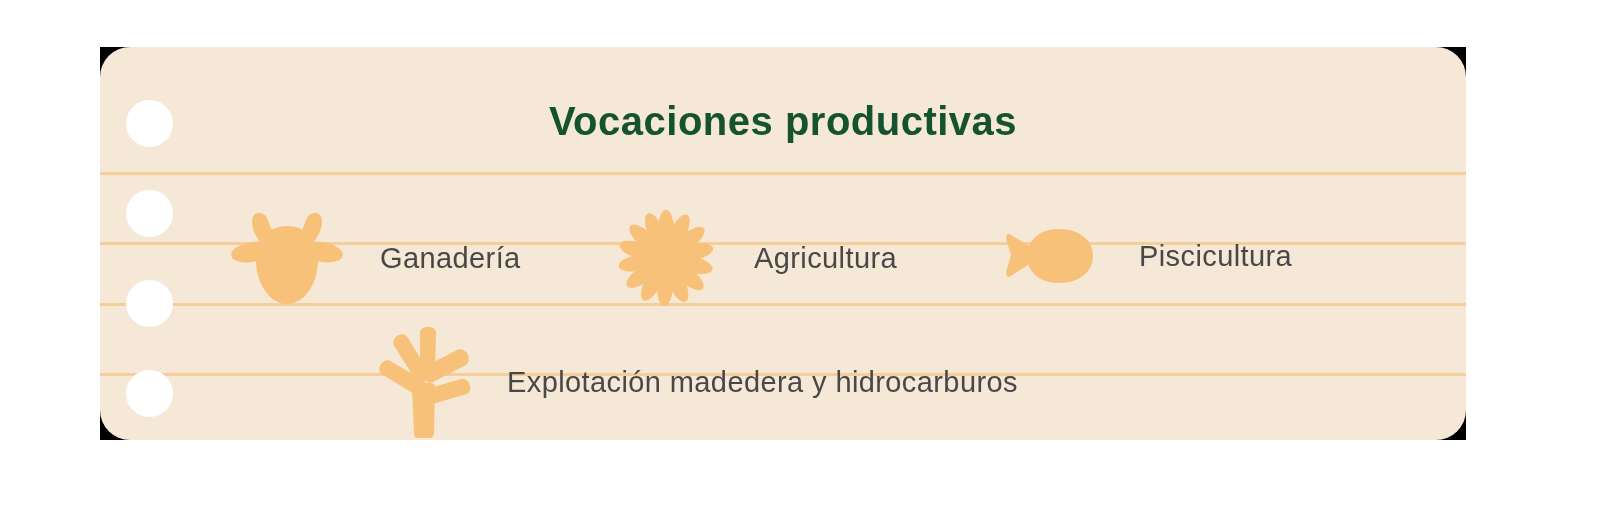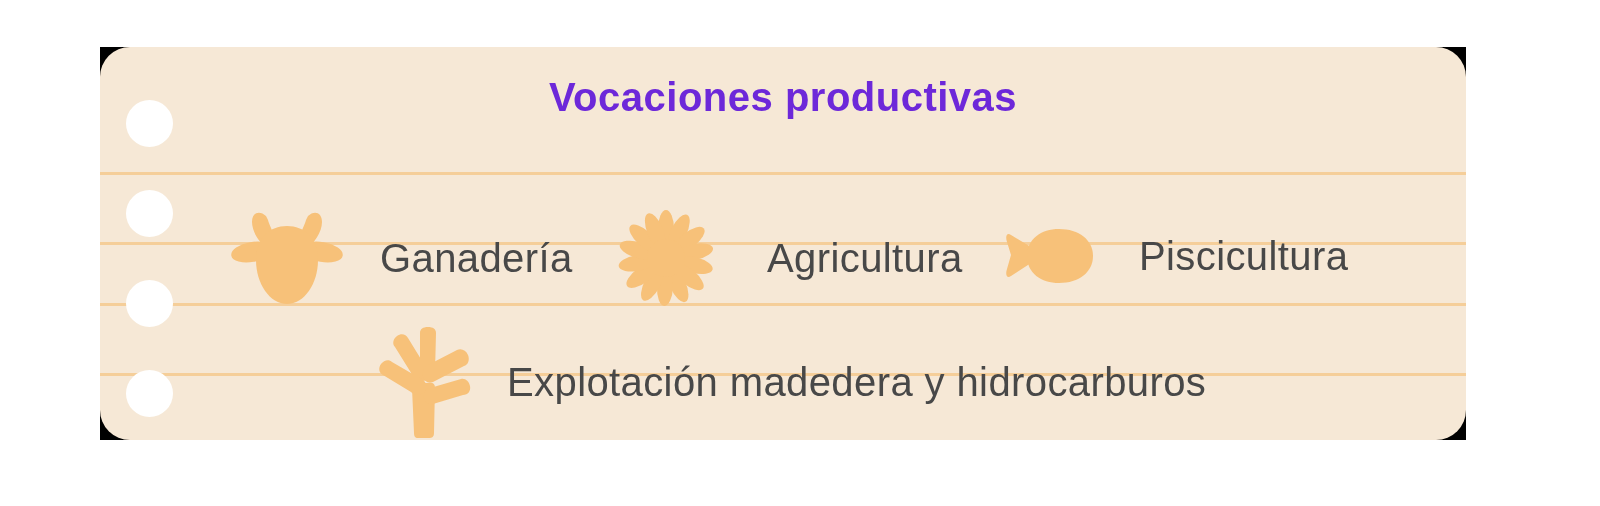--- a/index.html
+++ b/index.html
@@ -64,58 +64,58 @@
     height: 47px;
     border-radius: 50%;
     background: #ffffff;
     z-index: 6;
   }
 
   
   #title {
     position: absolute;
     left: 0;
-    top: 28px;
+    top: 52px;
     width: 100%;
     text-align: center;
     font-size: 40px;
     font-weight: bold;
     letter-spacing: 0.5px;
-    color: #6d28d9;
+    color: #14532d;
     z-index: 5;
     white-space: nowrap;
   }
 
   
   .item {
     position: absolute;
     display: flex;
     align-items: center;
     z-index: 5;
   }
   .item .icon-wrap {
     display: flex;
     align-items: center;
     justify-content: center;
   }
   .item .item-label {
-    font-size: 40px;
+    font-size: 29px;
     color: #484848;
     letter-spacing: 0.4px;
     white-space: nowrap;
   }
 
   
   #item-ganaderia   { left: 132px; top: 161px; }
   #item-ganaderia .icon-wrap { width: 110px; height: 100px; }
   #item-ganaderia .item-label { margin-left: 38px; }
 
   #item-agricultura { left: 520px; top: 165px; }
   #item-agricultura .icon-wrap { width: 92px; height: 92px; }
-  #item-agricultura .item-label { margin-left: 55px; }
+  #item-agricultura .item-label { margin-left: 42px; }
 
   #item-piscicultura { left: 905px; top: 178px; }
   #item-piscicultura .icon-wrap { width: 92px; height: 62px; }
   #item-piscicultura .item-label { margin-left: 42px; }
 
   #item-explotacion { left: 275px; top: 278px; }
   #item-explotacion .icon-wrap { width: 100px; height: 115px; }
   #item-explotacion .item-label { margin-left: 32px; text-align: center; }
 
   svg { display: block; overflow: visible; }

